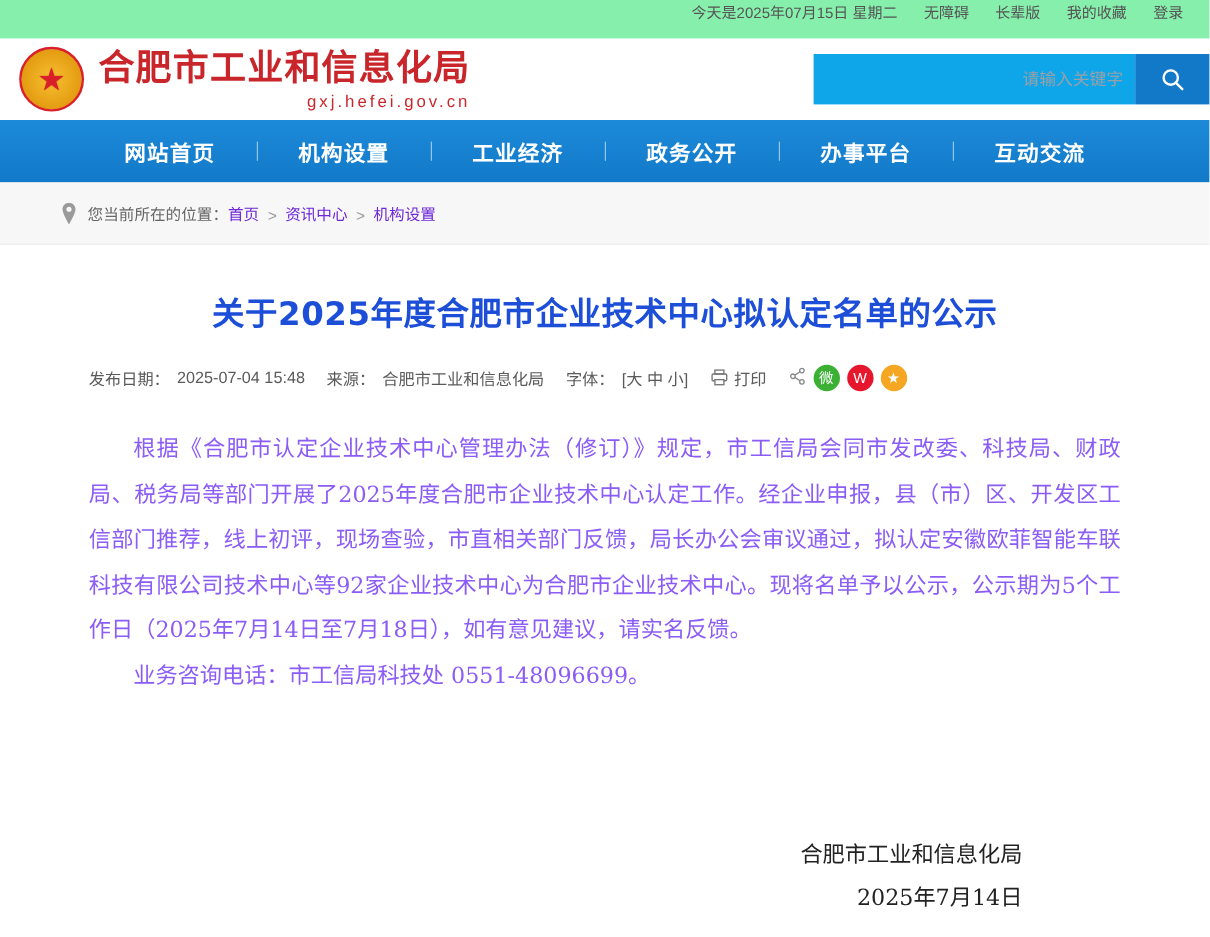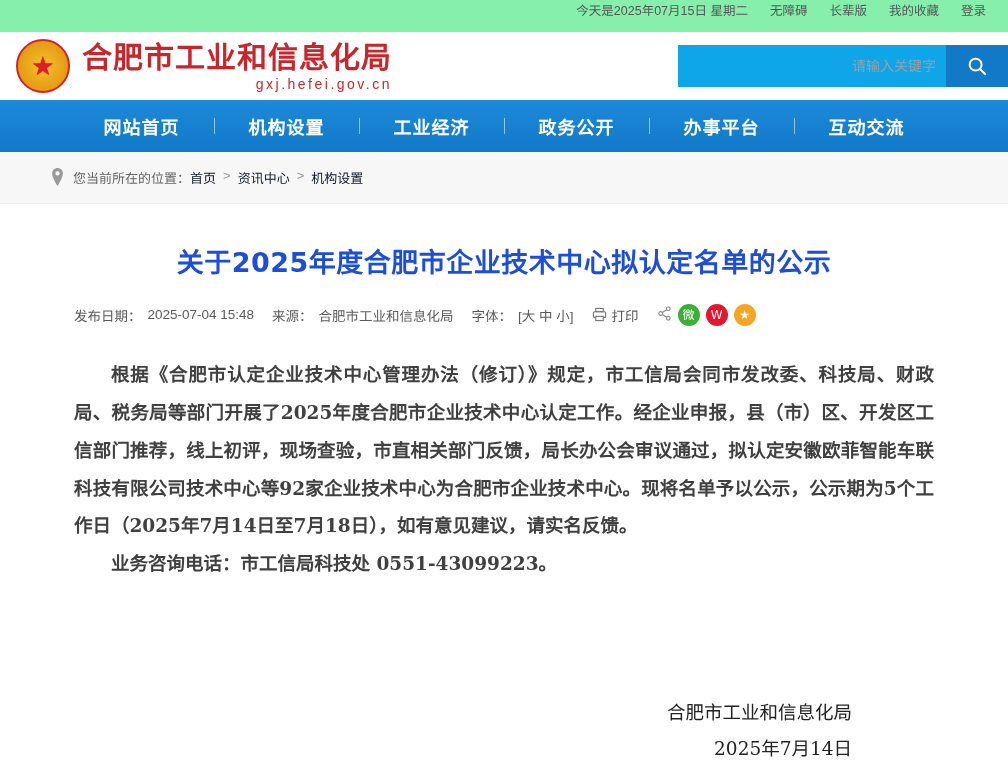--- a/index.html
+++ b/index.html
@@ -127,30 +127,30 @@
     height: 52px;
     display: flex;
     align-items: center;
   }
   .crumb {
     max-width: 964px;
     margin: 0 auto;
     width: 100%;
     padding-left: 28px;
     display: flex;
-    align-items: flex-start;
+    align-items: flex-end;
     font-size: 13px;
     color: #666;
   }
   .pin-icon {
     width: 15px; height: 18px;
     margin-right: 8px;
     display: inline-block;
   }
-  .crumb a { color: #0f172a; text-decoration: none; }
+  .crumb a { color: #6d28d9; text-decoration: none; }
   .crumb .sep { margin: 0 7px; color: #999; }
 
   
   .article {
     width: 860px;
     margin: 0 auto;
     padding-top: 40px;
   }
   .art-title {
     text-align: center;
@@ -198,24 +198,23 @@
     line-height: 1;
   }
   .sbtn.wechat { background: #3cb034; }
   .sbtn.weibo  { background: #e6162d; }
   .sbtn.fav    { background: #f5a623; }
 
   .art-body {
     margin-top: 30px;
     font-size: 18.5px;
     line-height: 2.05;
-    color: #404040;
+    color: #8b5cf6;
     font-family: "DejaVu Serif", "Liberation Serif", serif;
     text-align: justify;
-    font-weight: bold;
   }
   .art-body p { text-indent: 2em; }
   .art-body p.noindent { text-indent: 2em; }
 
   .sign {
     margin-top: 112px;
     text-align: right;
     padding-right: 82px;
     font-size: 18.5px;
     line-height: 1.95;
@@ -313,20 +312,20 @@
         </svg>
       </span>
       <span class="sbtn wechat">微</span>
       <span class="sbtn weibo">W</span>
       <span class="sbtn fav">★</span>
     </span>
   </div>
 
   <div class="art-body">
     <p>根据《合肥市认定企业技术中心管理办法（修订）》规定，市工信局会同市发改委、科技局、财政局、税务局等部门开展了2025年度合肥市企业技术中心认定工作。经企业申报，县（市）区、开发区工信部门推荐，线上初评，现场查验，市直相关部门反馈，局长办公会审议通过，拟认定安徽欧菲智能车联科技有限公司技术中心等92家企业技术中心为合肥市企业技术中心。现将名单予以公示，公示期为5个工作日（2025年7月14日至7月18日），如有意见建议，请实名反馈。</p>
-    <p class="noindent">业务咨询电话：市工信局科技处  0551-43099223。</p>
+    <p class="noindent">业务咨询电话：市工信局科技处  0551-48096699。</p>
   </div>
 
   <div class="sign">
     <div>合肥市工业和信息化局</div>
     <div>2025年7月14日</div>
   </div>
 </main>
 
 </body></html>

